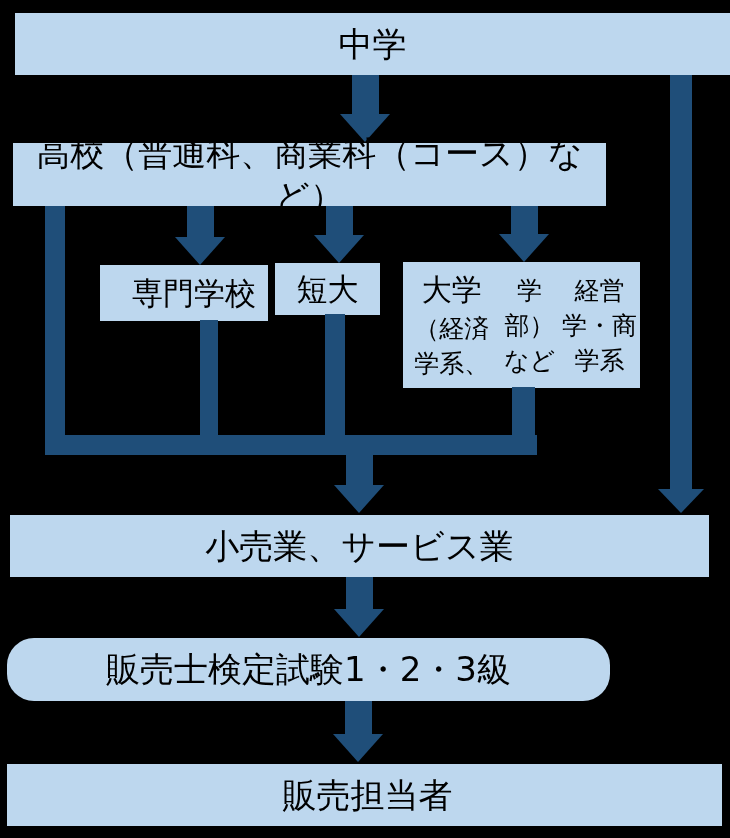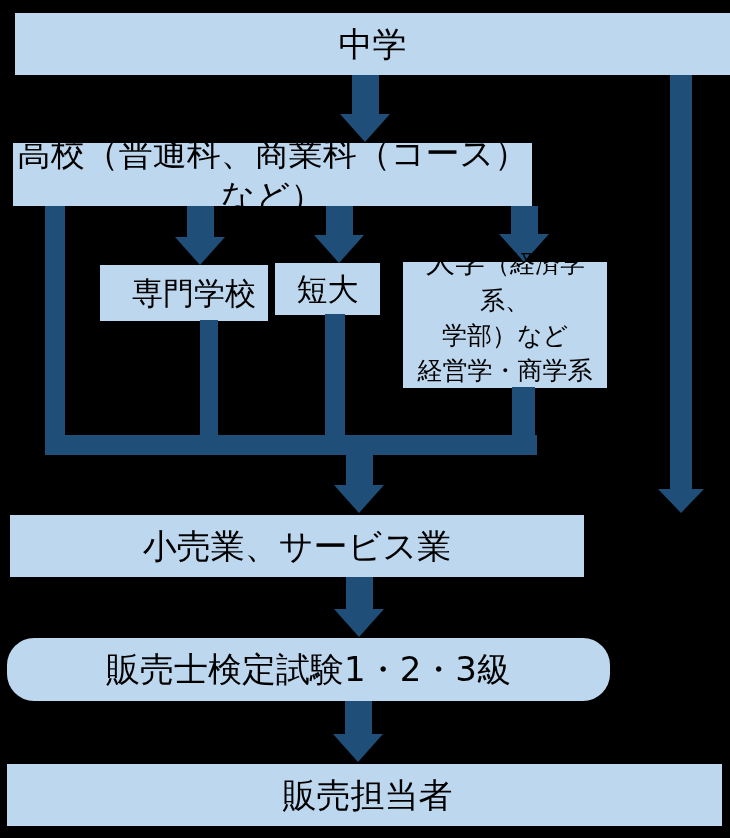--- a/index.html
+++ b/index.html
@@ -76,21 +76,21 @@
   <div class="block-arrow" style="left:340px; top:75px; width:50px; height:67px;">
     <div class="shaft"></div>
     <div class="head"></div>
   </div>
 
   <div class="block-arrow slim" style="left:657px; top:75px; width:48px; height:438px;">
     <div class="shaft"></div>
     <div class="head"></div>
   </div>
 
-  <div class="node fs-lg" style="left:13px; top:143px; width:519px; height:63px;">
+  <div class="node fs-lg" style="left:13px; top:143px; width:593px; height:63px;">
     <span>高校（普通科、商業科（コース）など）</span>
   </div>
 
   <div class="block-arrow" style="left:175px; top:206px; width:50px; height:59px;">
     <div class="shaft"></div>
     <div class="head"></div>
   </div>
   <div class="block-arrow" style="left:314px; top:206px; width:50px; height:57px;">
     <div class="shaft"></div>
     <div class="head"></div>
@@ -99,40 +99,40 @@
     <div class="shaft"></div>
     <div class="head"></div>
   </div>
 
   <div class="node fs-md" style="left:100px; top:265px; width:168px; height:56px;padding-left:20px;">
     <span>専門学校</span>
   </div>
   <div class="node fs-md" style="left:275px; top:263px; width:105px; height:52px;">
     <span>短大</span>
   </div>
-  <div class="node" style="left:403px; top:262px; width:204px; height:126px; flex-direction:column; line-height:1.4;justify-content:flex-end;">
+  <div class="node" style="left:403px; top:262px; width:237px; height:126px; flex-direction:row; line-height:1.4;justify-content:flex-end;">
     <div>
       <span class="daigaku-main">大学</span><span class="fs-sm">（経済学系、</span>
     </div>
     <div class="fs-sm">学部）など</div>
     <div class="fs-sm">経営学・商学系</div>
   </div>
 
   <div class="connector-line" style="left:45px; top:206px; width:20px; height:249px;"></div>
   <div class="connector-line" style="left:200px; top:320px; width:18px; height:135px;"></div>
   <div class="connector-line" style="left:325px; top:314px; width:20px; height:141px;"></div>
   <div class="connector-line" style="left:512px; top:387px; width:23px; height:68px;"></div>
   <div class="connector-line" style="left:45px; top:435px; width:492px; height:20px;"></div>
 
   <div class="block-arrow" style="left:334px; top:455px; width:50px; height:58px;">
     <div class="shaft"></div>
     <div class="head"></div>
   </div>
 
-  <div class="node fs-lg" style="left:10px; top:515px; width:574px; height:62px;">
+  <div class="node fs-lg" style="left:10px; top:515px; width:699px; height:62px;">
     <span>小売業、サービス業</span>
   </div>
 
   <div class="block-arrow" style="left:334px; top:577px; width:50px; height:60px;">
     <div class="shaft"></div>
     <div class="head"></div>
   </div>
 
   <div class="node fs-lg" style="left:7px; top:638px; width:603px; height:63px;border-radius:27px;">
     <span>販売士検定試験1・2・3級</span>

